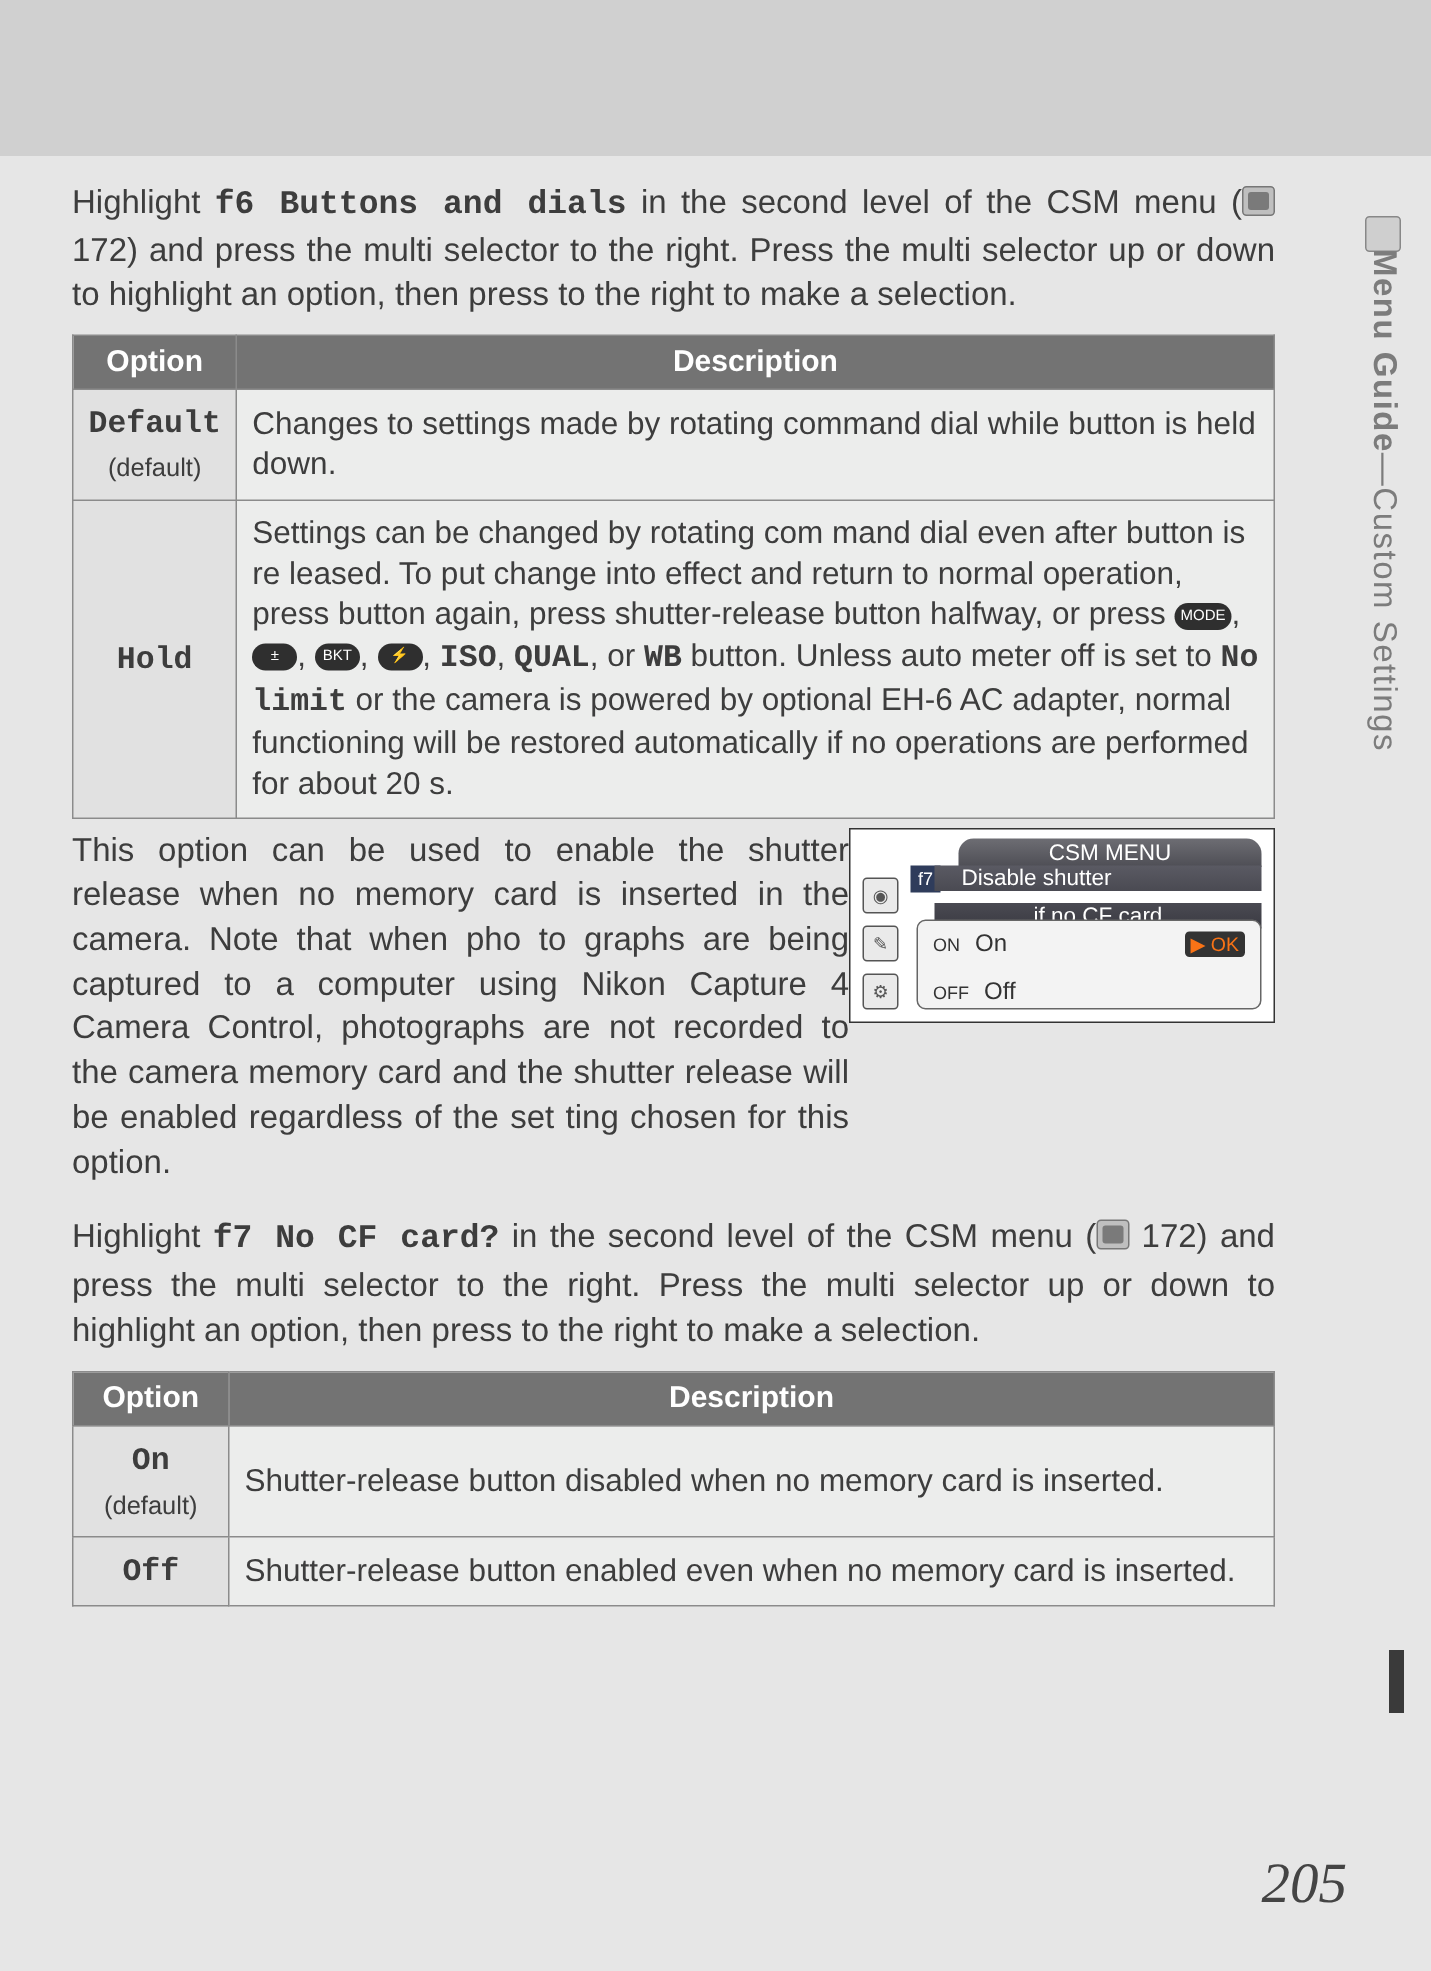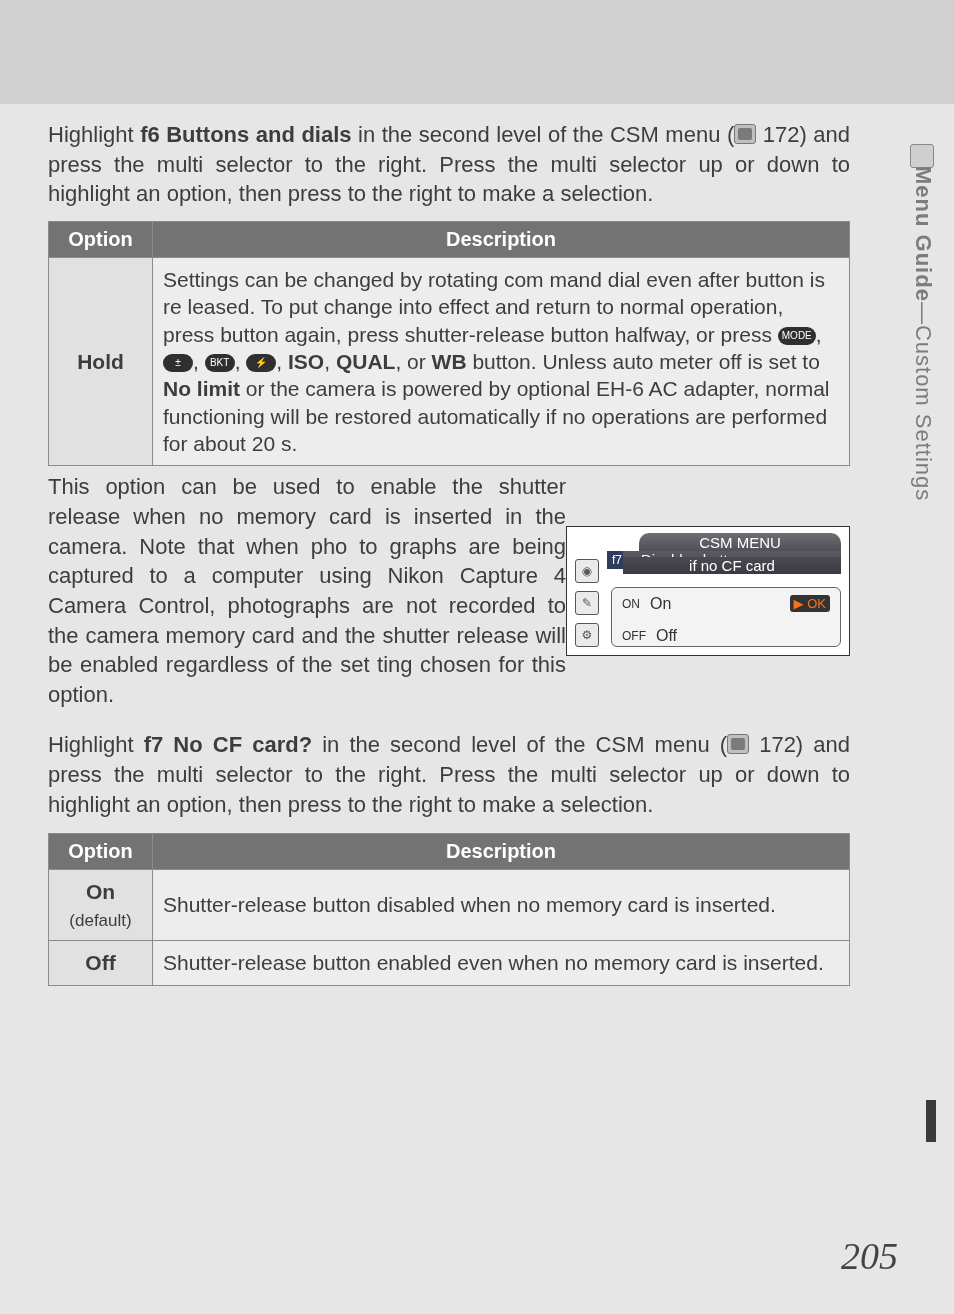--- a/index.html
+++ b/index.html
@@ -1,35 +1,35 @@
 <!DOCTYPE html>
 <html><head>
 <meta charset="utf-8">
 <style>
   * { box-sizing: border-box; margin: 0; padding: 0; }
   html, body { width: 954px; height: 1314px; background: #e6e6e6; font-family: "Segoe UI", Tahoma, Geneva, sans-serif; color: #3d3d3d; }
   .page { position: relative; width: 954px; height: 1314px; background: #e6e6e6; }
   .topband { position: absolute; left: 0; top: 0; width: 954px; height: 104px; background: #d0d0d0; }
   .content { position: absolute; left: 48px; top: 120px; width: 802px; }
   .para { font-size: 22px; line-height: 1.35; text-align: justify; }
-  .bold { font-weight: 700; }
+  .bold { font-weight: 700; font-family: Liberation Mono, monospace; }
   .bolditalic { font-weight: 700; font-style: italic; }
   .table { width: 100%; border-collapse: collapse; margin-top: 12px; }
   .table th { background: #737373; color: #fff; font-weight: 700; font-size: 20px; padding: 6px 10px; text-align: center; border: 1px solid #8b8b8b; }
   .table td { background: #ecedec; font-size: 21px; padding: 8px 10px; border: 1px solid #8b8b8b; vertical-align: middle; line-height: 1.3; }
   .optcell { text-align: center; width: 104px; background: #e1e1e1 !important; }
   .subtxt { font-size: 17px; }
   .section-title { font-size: 25px; font-weight: 700; margin-top: 22px; }
-  .twocol { display: flex; margin-top: 6px; align-items: center; }
+  .twocol { display: flex; margin-top: 6px; align-items: flex-start; }
   .twocol .left { flex: 1; }
   .screen { width: 284px; height: 130px; background: #fff; border: 1px solid #333; }
   .screen-inner { position: relative; width: 100%; height: 100%; }
   .csm-title { position: absolute; top: 6px; left: 72px; right: 8px; text-align: center; color: #fff; font-size: 15px; background: linear-gradient(#6d6d73, #4e4e55); border-radius: 10px 10px 0 0; padding: 1px 0; }
   .csm-sub1 { position: absolute; top: 24px; left: 56px; right: 8px; color: #fff; font-size: 15px; background: linear-gradient(#5a5a63, #4a4a52); padding: 0 18px; }
-  .csm-sub2 { position: absolute; top: 30px; left: 56px; right: 8px; color: #fff; font-size: 15px; background: linear-gradient(#4a4a52, #3a3a42); padding: 0 6px; text-align: center; }
+  .csm-sub2 { position: absolute; top: 49px; left: 56px; right: 8px; color: #fff; font-size: 15px; background: linear-gradient(#4a4a52, #3a3a42); padding: 0 6px; text-align: center; }
   .lefticons { position: absolute; top: 24px; left: 8px; width: 32px; height: 136px; }
   .lefticons .ic { width: 24px; height: 24px; margin: 8px 0; border: 1px solid #555; border-radius: 3px; background: #eaeaea; font-size: 12px; text-align: center; line-height: 22px; color: #555; }
   .csm-body { position: absolute; top: 60px; left: 44px; right: 8px; bottom: 8px; border: 1px solid #666; border-radius: 6px; background: #f3f3f3; }
   .csm-row { display: flex; align-items: center; gap: 10px; padding: 7px 10px; font-size: 16px; color: #333; }
   .csm-row.sel .ok { margin-left: auto; font-size: 13px; background: #333; color: #f97316; border-radius: 3px; padding: 1px 4px; }
   .csm-row.sel .ok::before { content: "▶ "; }
   .f7box { position: absolute; top: 24px; left: 40px; width: 20px; height: 18px; background: #2f3c5b; color: #fff; font-size: 12px; text-align: center; line-height: 18px; }
   .page-num { position: absolute; right: 56px; bottom: 36px; font-style: italic; font-size: 38px; color: #444; font-family: Georgia, "Times New Roman", serif; }
   .sidebar { position: absolute; right: 18px; top: 166px; width: 26px; height: 360px; }
   .sidebar .vtext { writing-mode: vertical-rl; text-orientation: mixed; font-weight: 700; color: #7c7c7c; font-size: 22px; letter-spacing: 1px; }
@@ -60,20 +60,27 @@
 
     <p class="para">
       <span>Highlight </span><span class="bold">f6 Buttons and dials</span><span> in the second level of the CSM menu (</span><span class="refbox"></span><span> 172) and press the multi selector to the right.  Press the multi selector up or down to highlight an option, then press to the right to make a selection.</span>
     </p>
 
     <table class="table">
       <tbody>
           <tr>
         <th style="width:104px">Option</th>
         <th>Description</th>
+      </tr>
+      <tr>
+        <td class="optcell">
+          <span class="bold">Default</span><br>
+          <span class="subtxt">(default)</span>
+        </td>
+        <td>Changes to settings made by rotating command dial while button is held down.</td>
       </tr>
       <tr>
         <td class="optcell">
           <span class="bold">Hold</span>
         </td>
         <td>
           <span>Settings can be changed by rotating com mand dial even after button is re leased.  To put change into effect and return to normal operation, press button again, press shutter-release button halfway, or press </span><span class="pill">MODE</span>, <span class="pill">±</span>, <span class="pill">BKT</span>, <span class="pill">⚡</span>, <span class="bold">ISO</span>, <span class="bold">QUAL</span>, or <span class="bold">WB</span><span> button.  Unless auto meter off is set to </span><span class="bold">No limit</span><span> or the camera is powered by optional EH-6 AC adapter, normal functioning will be restored automatically if no operations are performed for about 20 s.</span>
         </td>
       </tr>
     </tbody>

